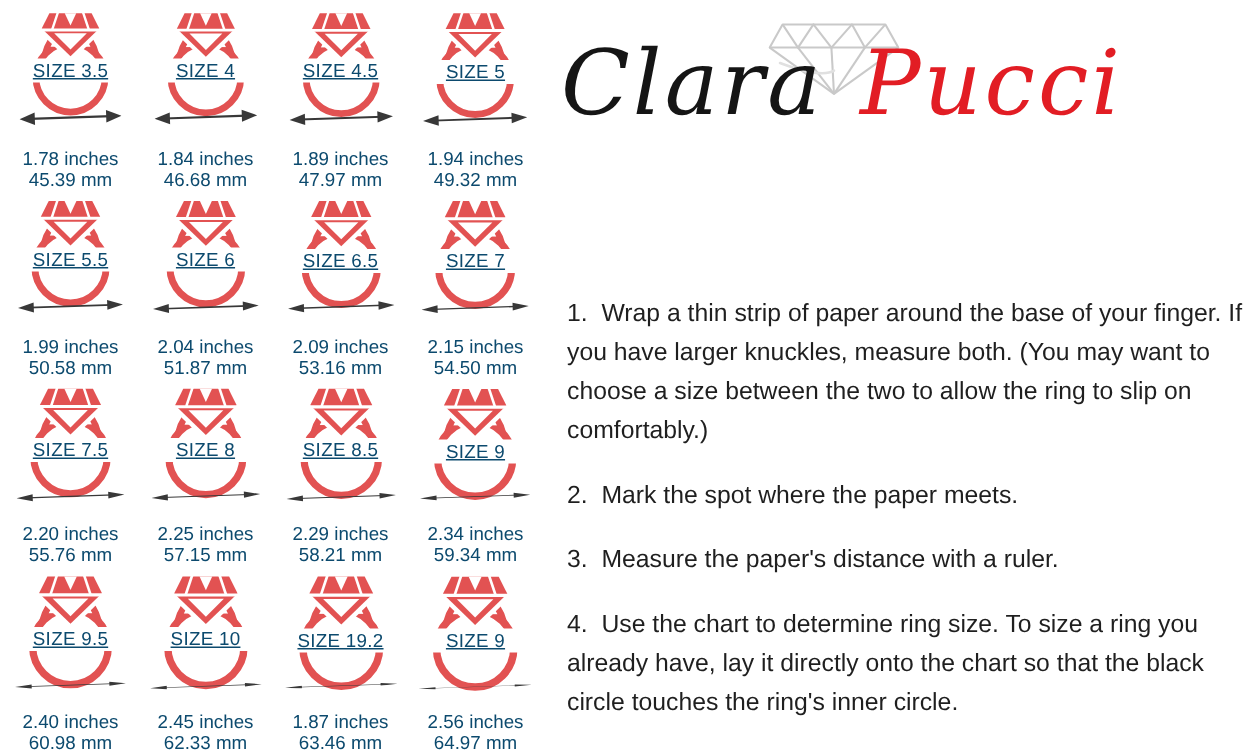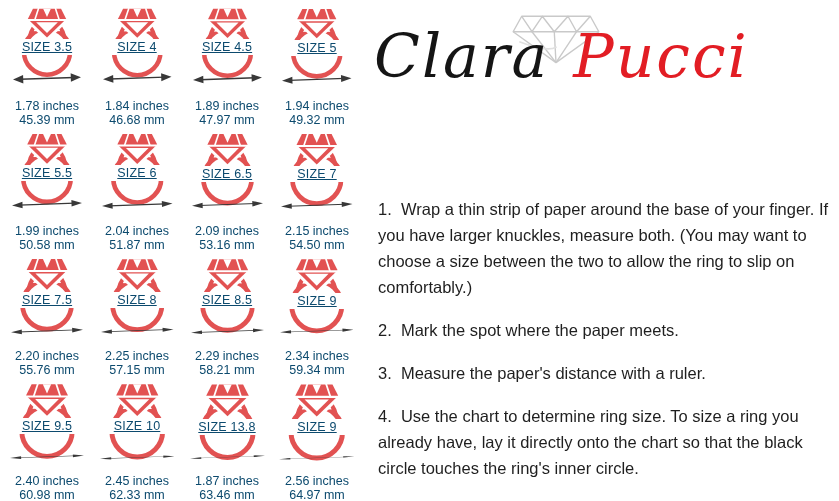--- a/index.html
+++ b/index.html
@@ -495,21 +495,21 @@
           <path d="M23,52 Q27,36 38,30" fill="none" stroke="var(--ring-red,#e25252)" stroke-width="6" stroke-linecap="round"></path>
           <path d="M77,52 Q73,36 62,30" fill="none" stroke="var(--ring-red,#e25252)" stroke-width="6" stroke-linecap="round"></path>
           <polygon points="24,4 76,4 86,25 50,60 14,25" fill="#ffffff"></polygon>
           <polygon points="28,9 72,9 80,25 50,54 20,25" fill="var(--ring-red,#e25252)"></polygon>
           <line x1="17" y1="26.5" x2="83" y2="26.5" stroke="#ffffff" stroke-width="3"></line>
           <line x1="37" y1="8" x2="31" y2="26" stroke="#ffffff" stroke-width="2.5"></line>
           <line x1="63" y1="8" x2="69" y2="26" stroke="#ffffff" stroke-width="2.5"></line>
           <polygon points="44,9 56,9 50,22" fill="#ffffff"></polygon>
           <polygon points="33,30 67,30 50,47" fill="#ffffff"></polygon>
         </svg>
-        <span class="size-label" style="min-width: 75px;">SIZE 13.8</span>
+        <span class="size-label" style="min-width: 75px;">SIZE 19.2</span>
       </div>
       <svg class="arrow-svg" viewBox="0 0 100 14" preserveAspectRatio="none" width="75" height="13">
         <line x1="10" y1="7" x2="90" y2="7" stroke="var(--arrow-dark,#383838)" stroke-width="2"></line>
         <polygon points="0,7 15,1.5 15,12.5" fill="var(--arrow-dark,#383838)"></polygon>
         <polygon points="100,7 85,1.5 85,12.5" fill="var(--arrow-dark,#383838)"></polygon>
       </svg>
       <div class="measure">
         <div>1.87 inches</div>
         <div>63.46 mm</div>
       </div>

